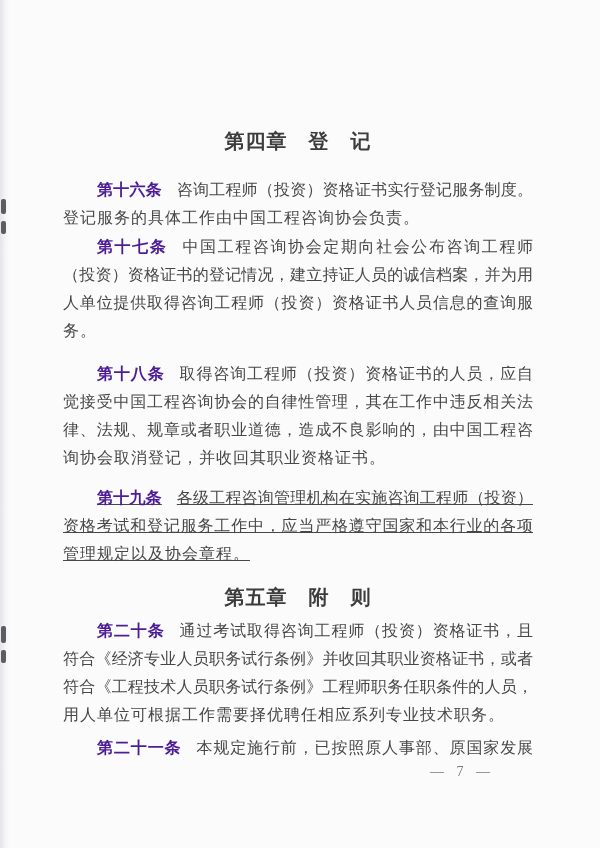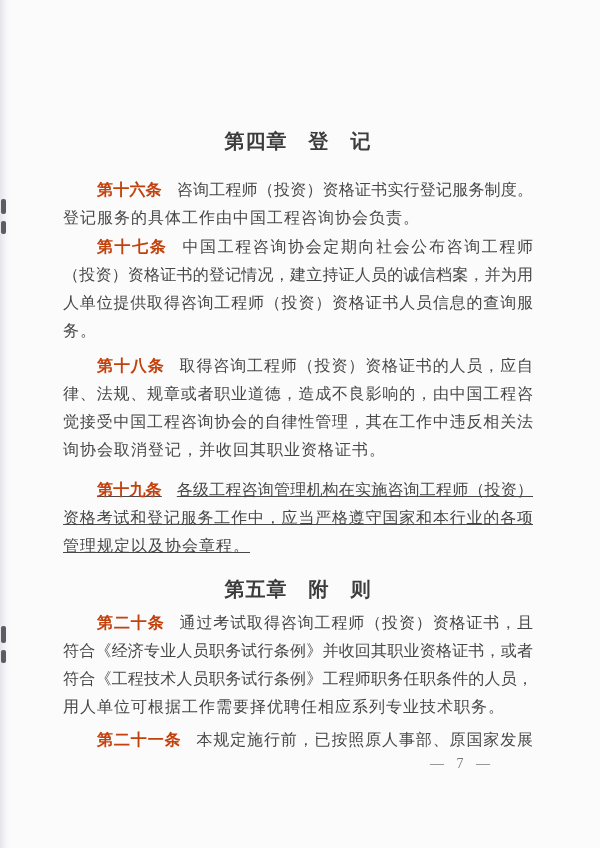--- a/index.html
+++ b/index.html
@@ -51,41 +51,41 @@
     text-align: center;
     line-height: 28px;
     letter-spacing: 1px;
     color: #3c3c3c;
   }
   .h4 { margin: 112px 0 21px 0; }
   .h5 { margin: 15px 0 6px 0; }
 
   .para { margin: 0; }
   .p16 { margin-bottom: 1px; }
-  .p17 { margin-bottom: 7px; }
+  .p17 { margin-bottom: 15px; }
   .p18 { margin-bottom: 12px; }
   .p19 { margin-bottom: 0; text-decoration: underline; }
   .p20 { margin-bottom: 5px; }
   .p21 { margin-bottom: 0; }
 
   .ln {
     display: block;
     line-height: 28px;
     letter-spacing: 1px;
   }
   
   .j {
     letter-spacing: 0;
     text-align: justify;
     text-align-last: justify;
   }
   .first { text-indent: 34px; }
   .term {
     font-weight: bold;
-    color: #c2410c;
+    color: #4c1d95;
     margin-right: 15px;
   }
   .footer {
     margin-top: 2px;
     text-align: right;
     padding-right: 42px;
     font-size: 14px;
     line-height: 16px;
     color: #77777c;
     letter-spacing: 1px;
@@ -113,22 +113,22 @@
 
     <div class="para p17">
       <span class="ln j first"><span class="term">第十七条</span><span>中国工程咨询协会定期向社会公布咨询工程师</span></span>
       <span class="ln j">（投资）资格证书的登记情况，建立持证人员的诚信档案，并为用</span>
       <span class="ln j">人单位提供取得咨询工程师（投资）资格证书人员信息的查询服</span>
       <span class="ln">务。</span>
     </div>
 
     <div class="para p18">
       <span class="ln j first"><span class="term">第十八条</span><span>取得咨询工程师（投资）资格证书的人员，应自</span></span>
+      <span class="ln j">觉接受中国工程咨询协会的自律性管理，其在工作中违反相关法</span>
       <span class="ln j">律、法规、规章或者职业道德，造成不良影响的，由中国工程咨</span>
-      <span class="ln j">觉接受中国工程咨询协会的自律性管理，其在工作中违反相关法</span>
       <span class="ln">询协会取消登记，并收回其职业资格证书。</span>
     </div>
 
     <div class="para p19">
       <span class="ln j first"><span class="term">第十九条</span><span>各级工程咨询管理机构在实施咨询工程师（投资）</span></span>
       <span class="ln j">资格考试和登记服务工作中，应当严格遵守国家和本行业的各项</span>
       <span class="ln">管理规定以及协会章程。</span>
     </div>
 
     <div class="h h5">第五章　附　则</div>

